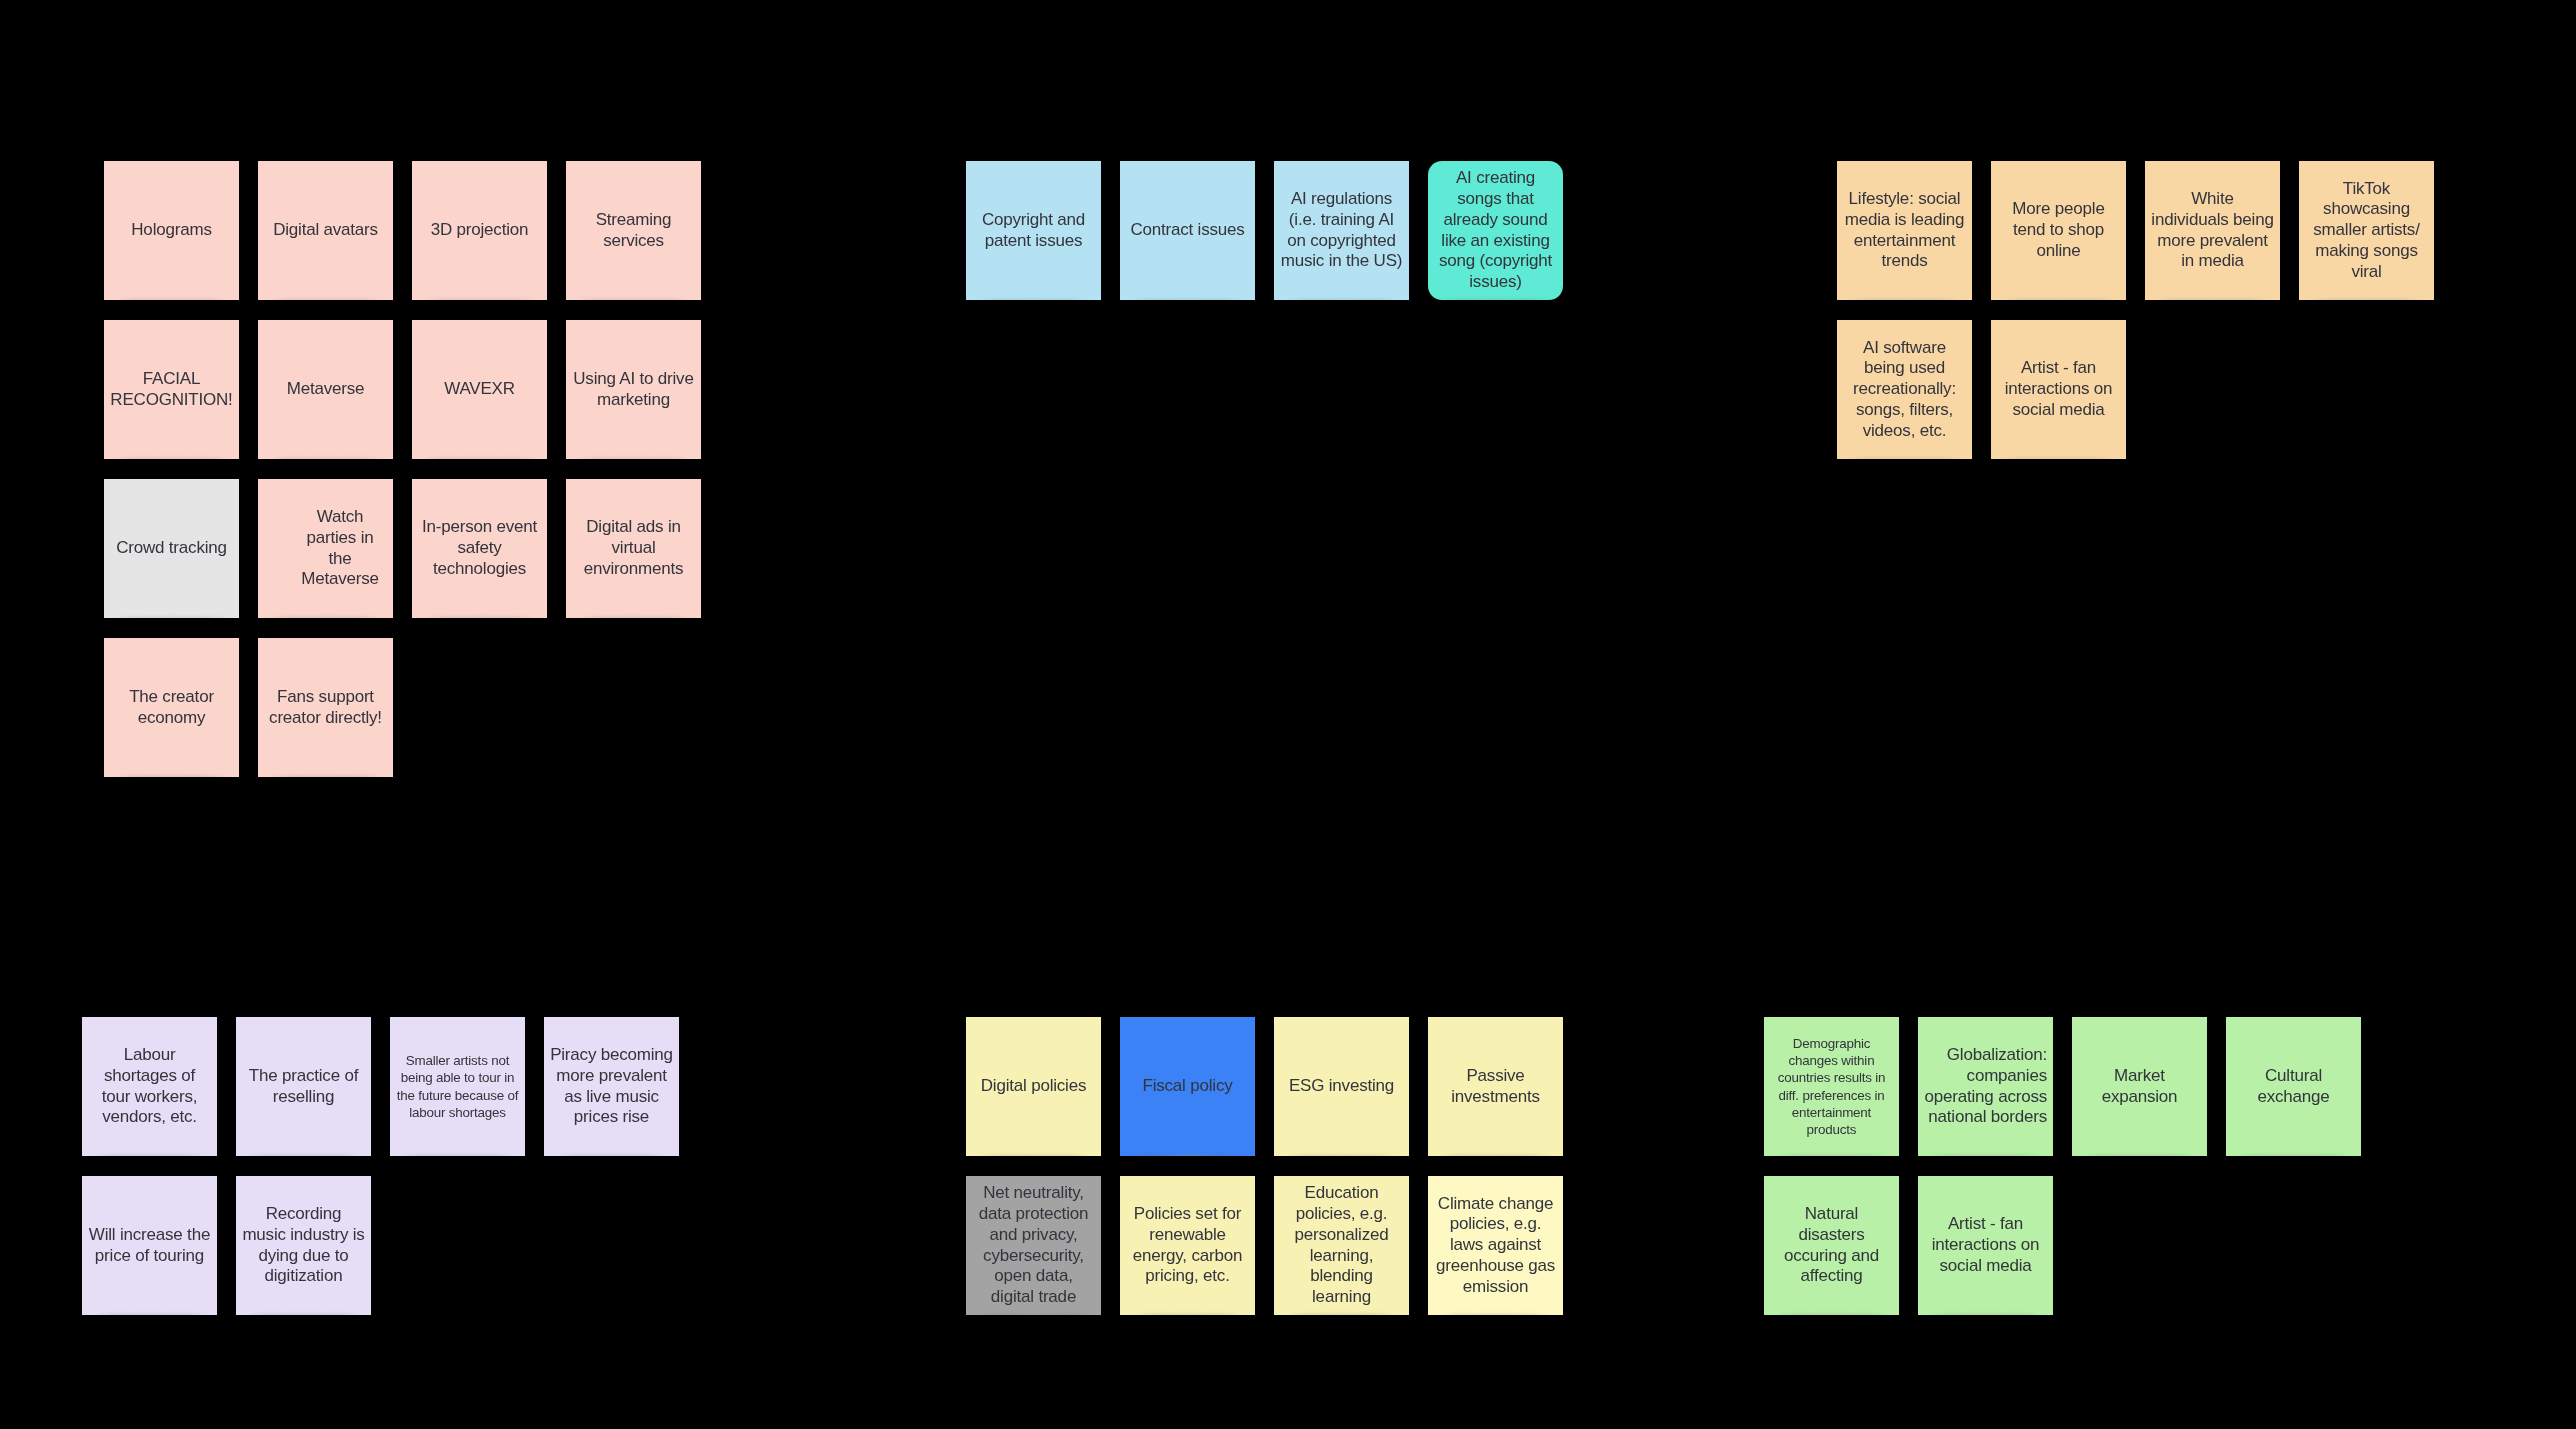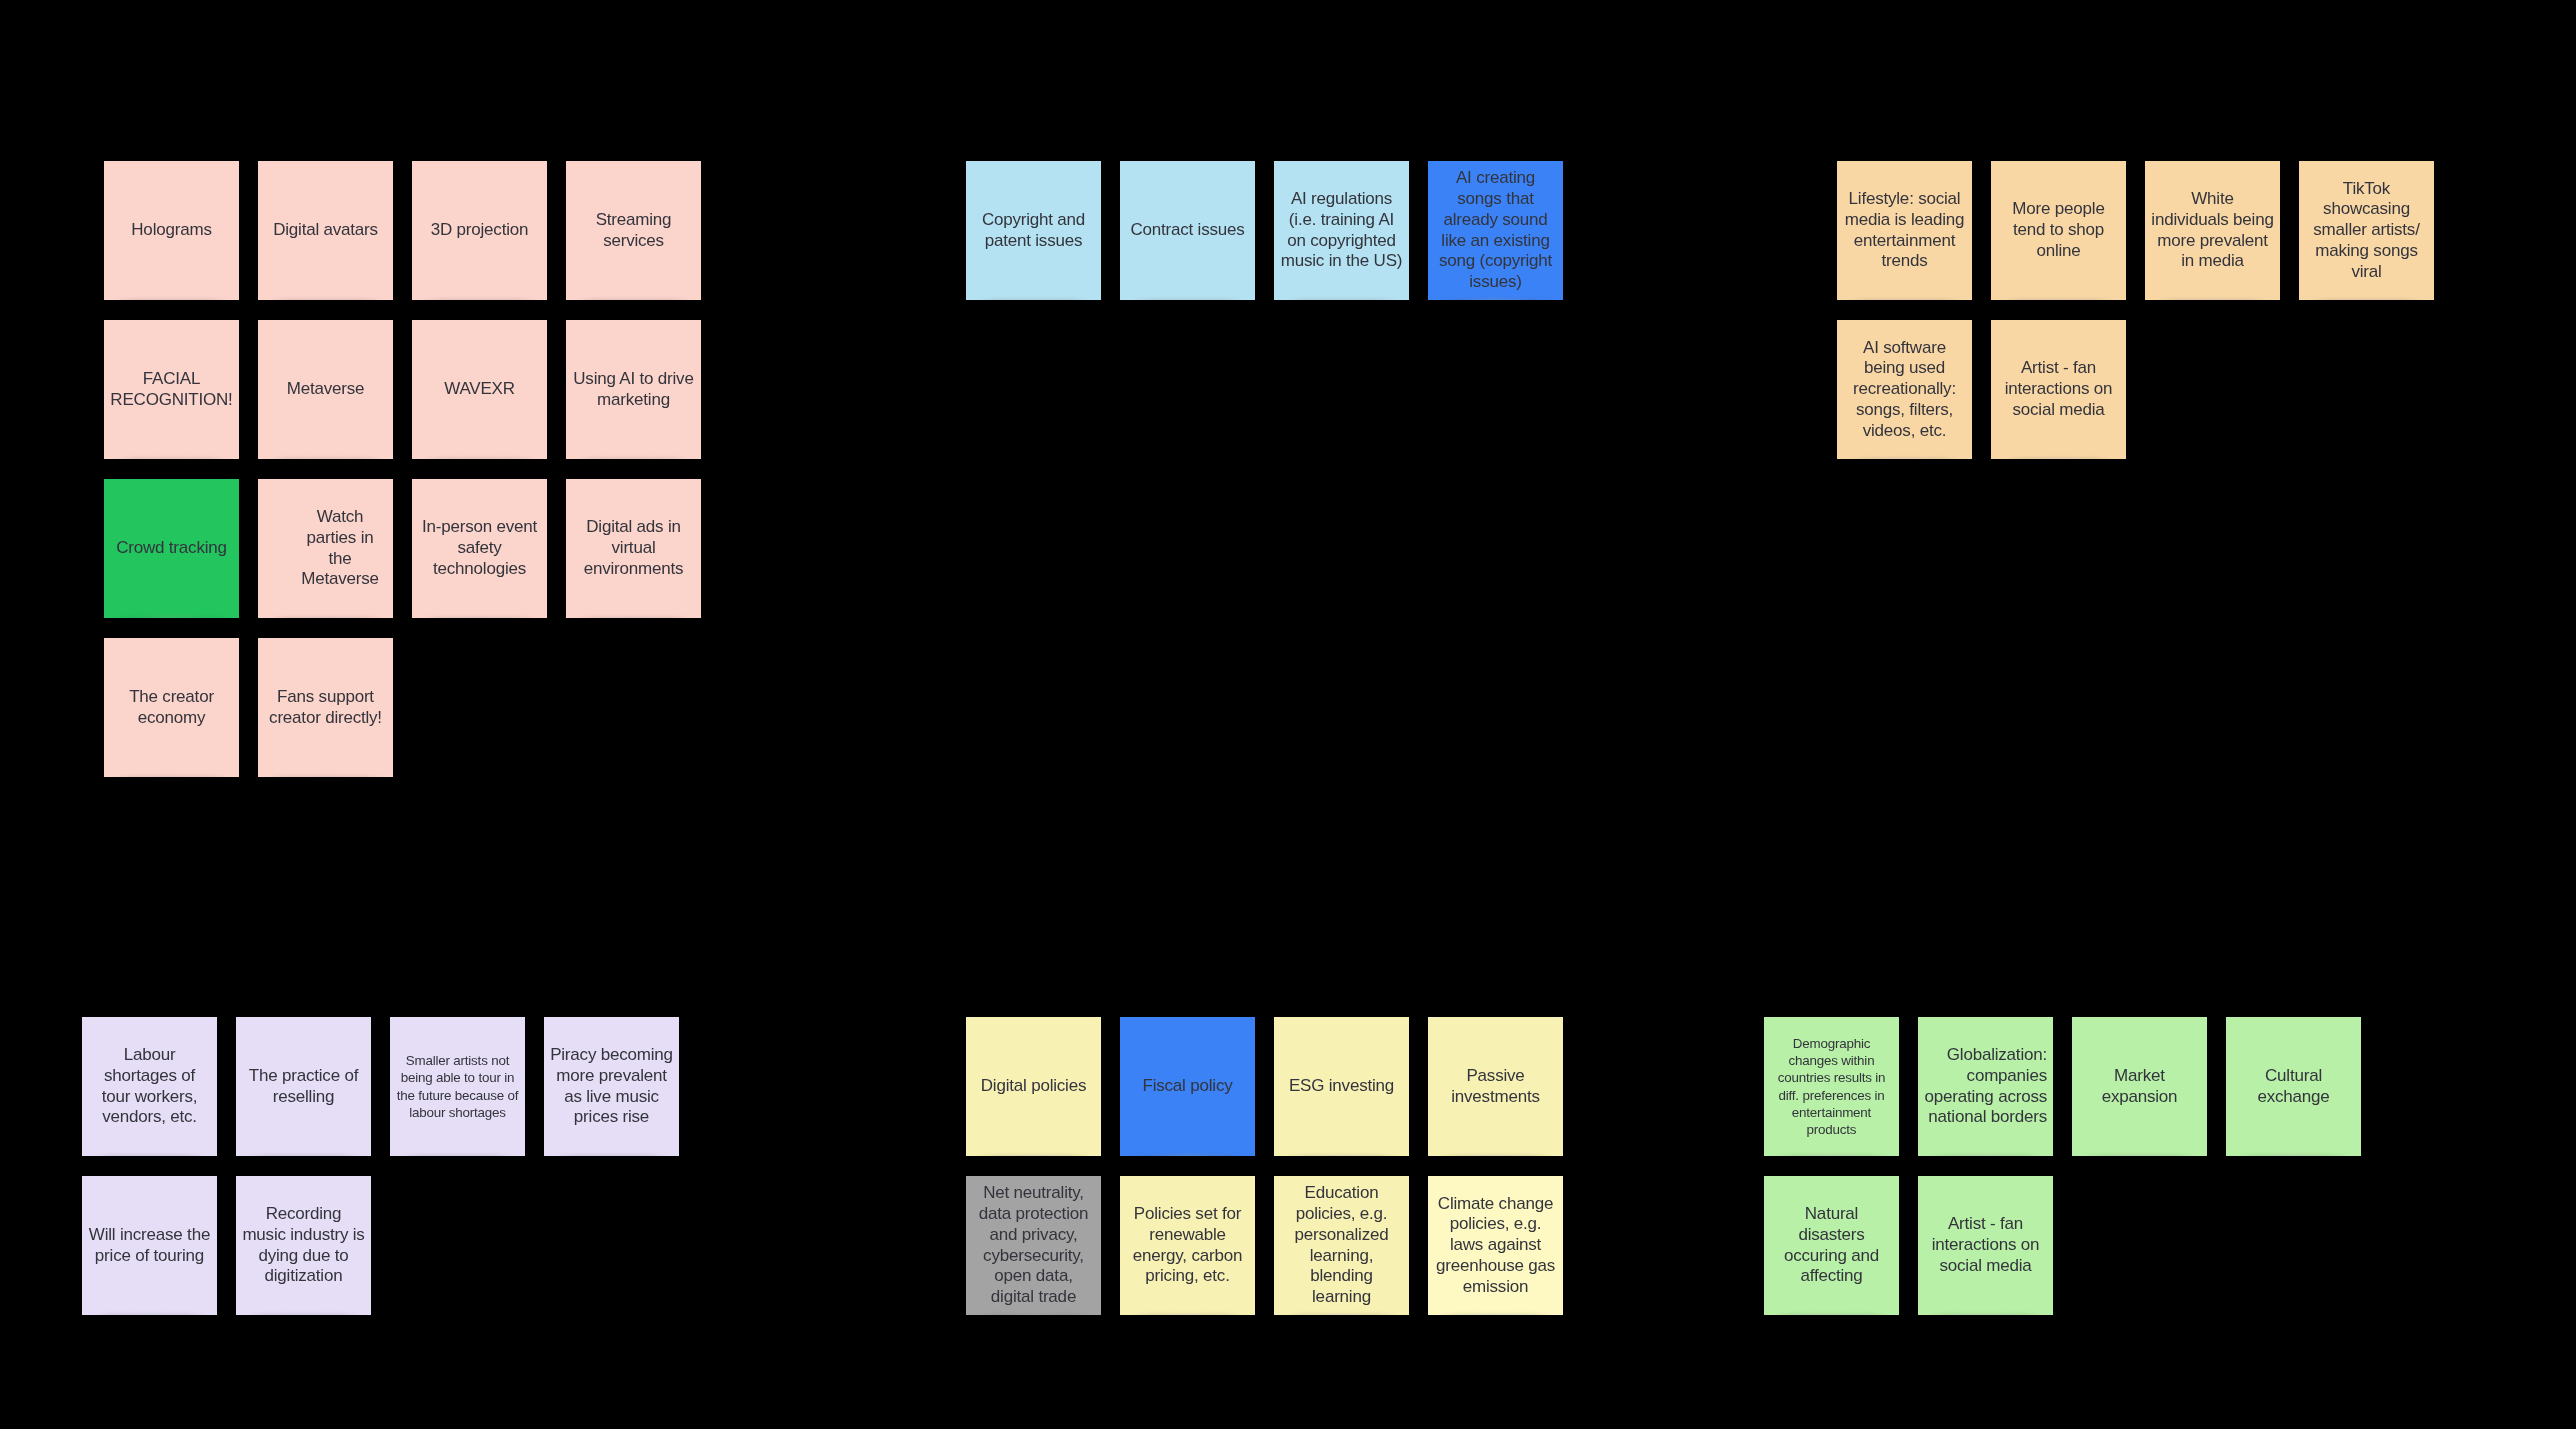--- a/index.html
+++ b/index.html
@@ -92,21 +92,21 @@
       </div>
       <div class="note" style="background: rgb(251, 212, 203);">
         <span class="note-text">Metaverse</span>
       </div>
       <div class="note" style="background: rgb(251, 212, 203);">
         <span class="note-text">WAVEXR</span>
       </div>
       <div class="note" style="background: rgb(251, 212, 203);">
         <span class="note-text">Using AI to drive marketing</span>
       </div>
-      <div class="note" style="background: #22c55e;">
+      <div class="note" style="background: #e5e5e5;">
         <span class="note-text">Crowd tracking</span>
       </div>
       <div class="note" style="background: rgb(251, 212, 203); padding-left: 35px;">
         <span class="note-text">Watch parties in the Metaverse</span>
       </div>
       <div class="note" style="background: rgb(251, 212, 203);">
         <span class="note-text">In-person event safety technologies</span>
       </div>
       <div class="note" style="background: rgb(251, 212, 203);">
         <span class="note-text">Digital ads in virtual environments</span>
@@ -121,21 +121,21 @@
     <div class="group g-blue">
       <div class="note" style="background: rgb(181, 226, 242);">
         <span class="note-text">Copyright and patent issues</span>
       </div>
       <div class="note" style="background: rgb(181, 226, 242);">
         <span class="note-text">Contract issues</span>
       </div>
       <div class="note" style="background: rgb(181, 226, 242);">
         <span class="note-text">AI regulations (i.e. training AI on copyrighted music in the US)</span>
       </div>
-      <div class="note" style="background: #3b82f6;">
+      <div class="note" style="background: #5eead4; border-radius: 14px;">
         <span class="note-text">AI creating songs that already sound like an existing song (copyright issues)</span>
       </div>
     </div>
     <div class="group g-orange">
       <div class="note" style="background: rgb(249, 215, 165);">
         <span class="note-text">Lifestyle: social media is leading entertainment trends</span>
       </div>
       <div class="note" style="background: rgb(249, 215, 165);">
         <span class="note-text">More people tend to shop online</span>
       </div>

